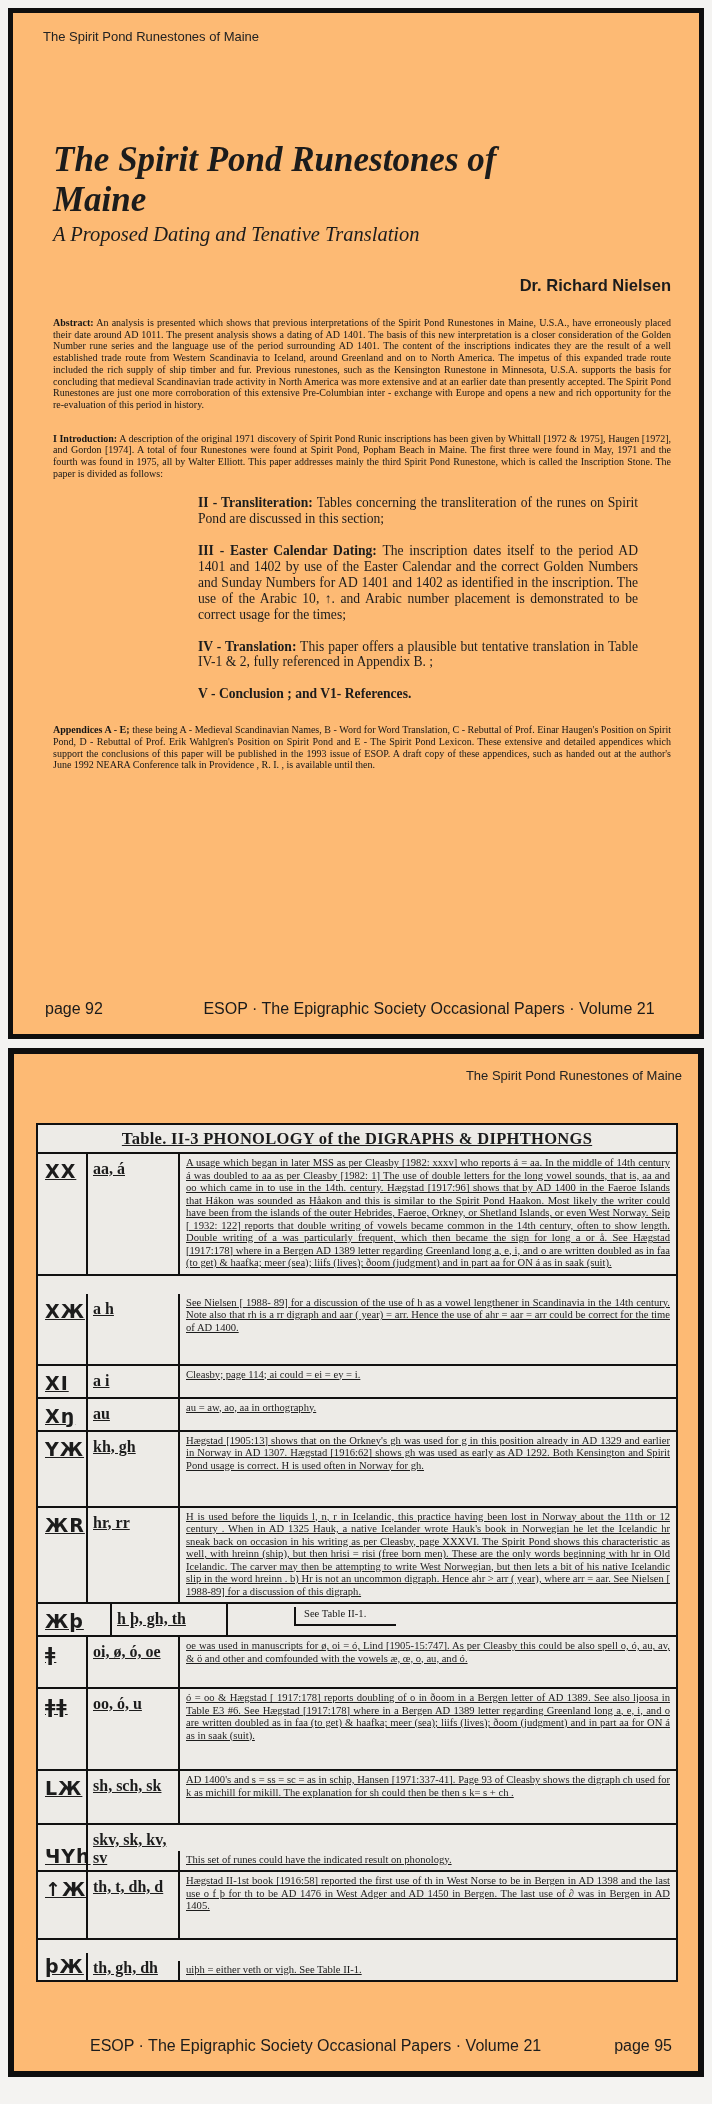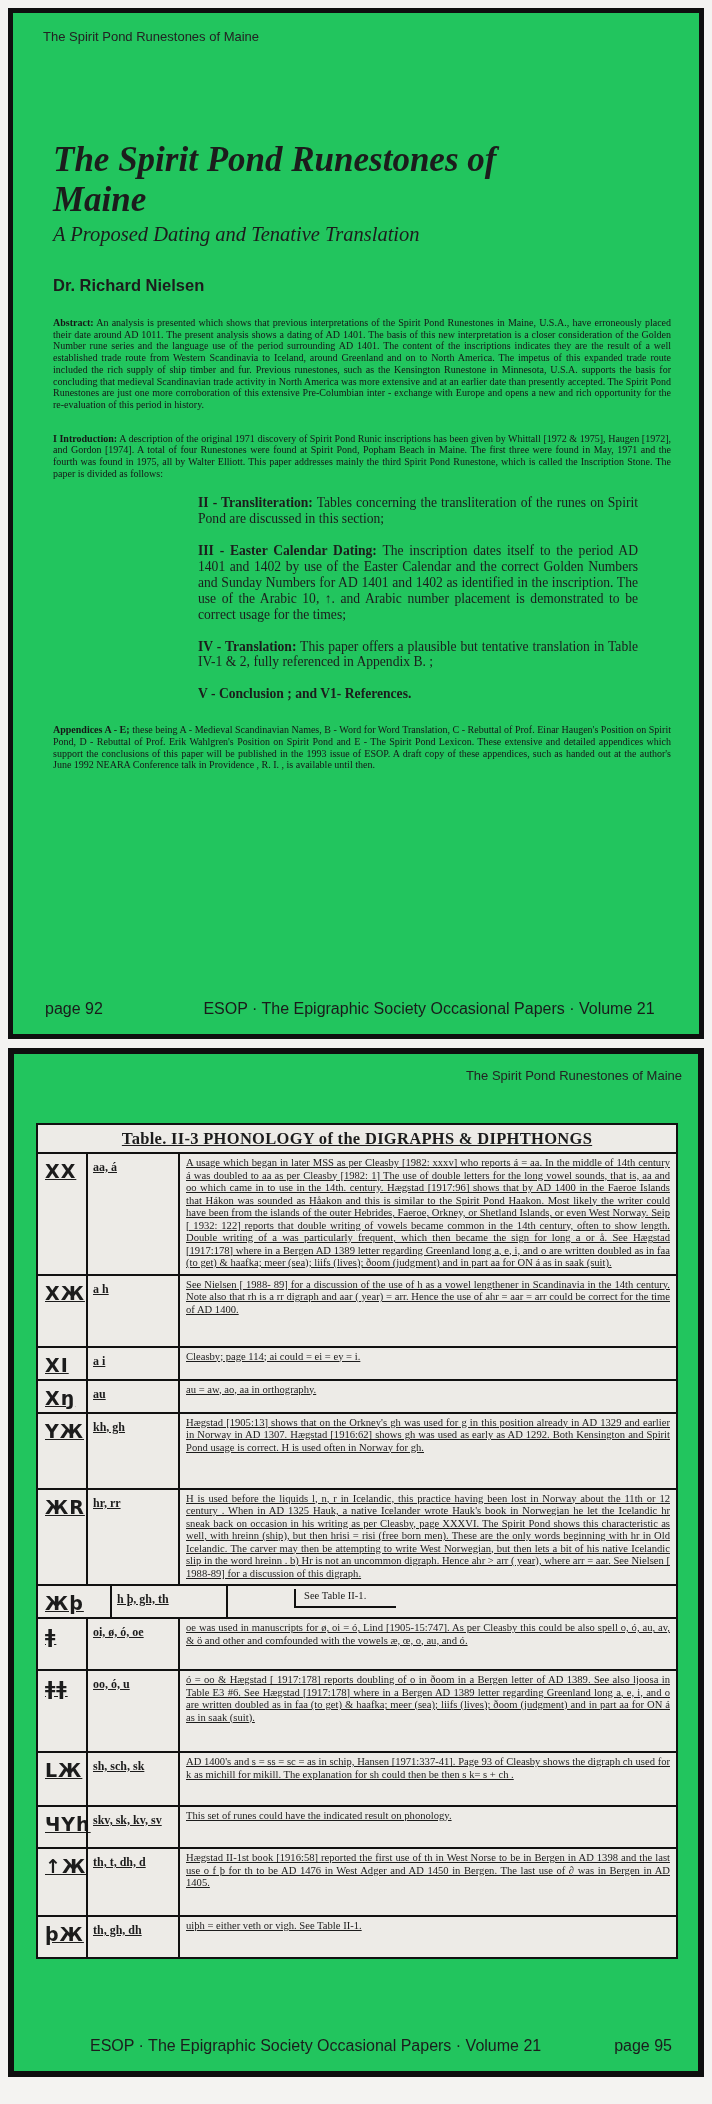--- a/index.html
+++ b/index.html
@@ -8,21 +8,21 @@
     background:#f4f3f1;
     font-family:"Liberation Serif", serif;
     color:#1c1c1c;
     -webkit-font-smoothing:antialiased;
   }
   .stage{width:712px;}
 
   
   .page{
     margin:0 8px;
-    background:#22c55e;
+    background:#fdba74;
     border:5px solid #0f0f0f;
     box-sizing:border-box;
     width:696px;
     position:relative;
     display:flex;
     flex-direction:column;
   }
   .page1{height:1031px; margin-top:8px; padding:16px 28px 14px 30px;}
   .gap{height:9px;}
   .page2{height:1029px; border-width:6px; padding:14px 16px 12px 16px;}
@@ -48,20 +48,21 @@
     margin:4px 0 0 10px;
     font-size:20.5px;
     font-weight:normal;
     font-style:italic;
   }
   .author{
     margin:30px 0 0 10px;
     font-family:"Liberation Sans", sans-serif;
     font-size:16.5px;
     font-weight:bold;
+    text-align:right;
   }
   .para{
     margin:22px 0 0 10px;
     font-size:10px;
     line-height:1.17;
     text-align:justify;
     color:#161616;
   }
   .para .lead{font-weight:bold;}
   .sections{margin:0;}
@@ -109,43 +110,43 @@
     font-weight:bold;
     font-size:19px;
     letter-spacing:1px;
     padding-top:6px;
     padding-left:7px;
   }
   .vals{
     width:92px;
     border-left:2px solid #111;
     font-weight:bold;
-    font-size:12px;
+    font-size:16px;
     padding-top:6px;
   }
   .desc{
     flex:1;
     border-left:2px solid #111;
     font-size:10.6px;
     line-height:1.18;
     text-align:justify;
     padding:3px 6px 4px 6px;
   }
   .desc .inset-box{
     display:inline-block;
     border-left:2px solid #111;
     border-bottom:2px solid #111;
     padding:1px 30px 3px 8px;
     margin-left:60px;
     text-align:left;
   }
   
-  .h70{min-height:70px;} .h24{min-height:24px;} .h74{min-height:74px;}
+  .h70{min-height:70px;margin-top:18px;} .h24{min-height:24px;} .h74{min-height:74px;}
   .h28{min-height:28px;gap:24px;} .h50{min-height:50px;} .h80{min-height:80px;}
-  .h52{min-height:52px;} .h40{min-height:40px;} .h66{min-height:66px;}
+  .h52{min-height:52px;} .h40{min-height:40px;align-items:flex-end;} .h66{min-height:66px;}
 
   .footer2{
     margin-top:auto;
     display:flex;
     align-items:baseline;
     font-family:"Liberation Sans", sans-serif;
     font-size:16px;
     padding:0 10px 4px 60px;
   }
   .footer2 .jr{flex:1;}

